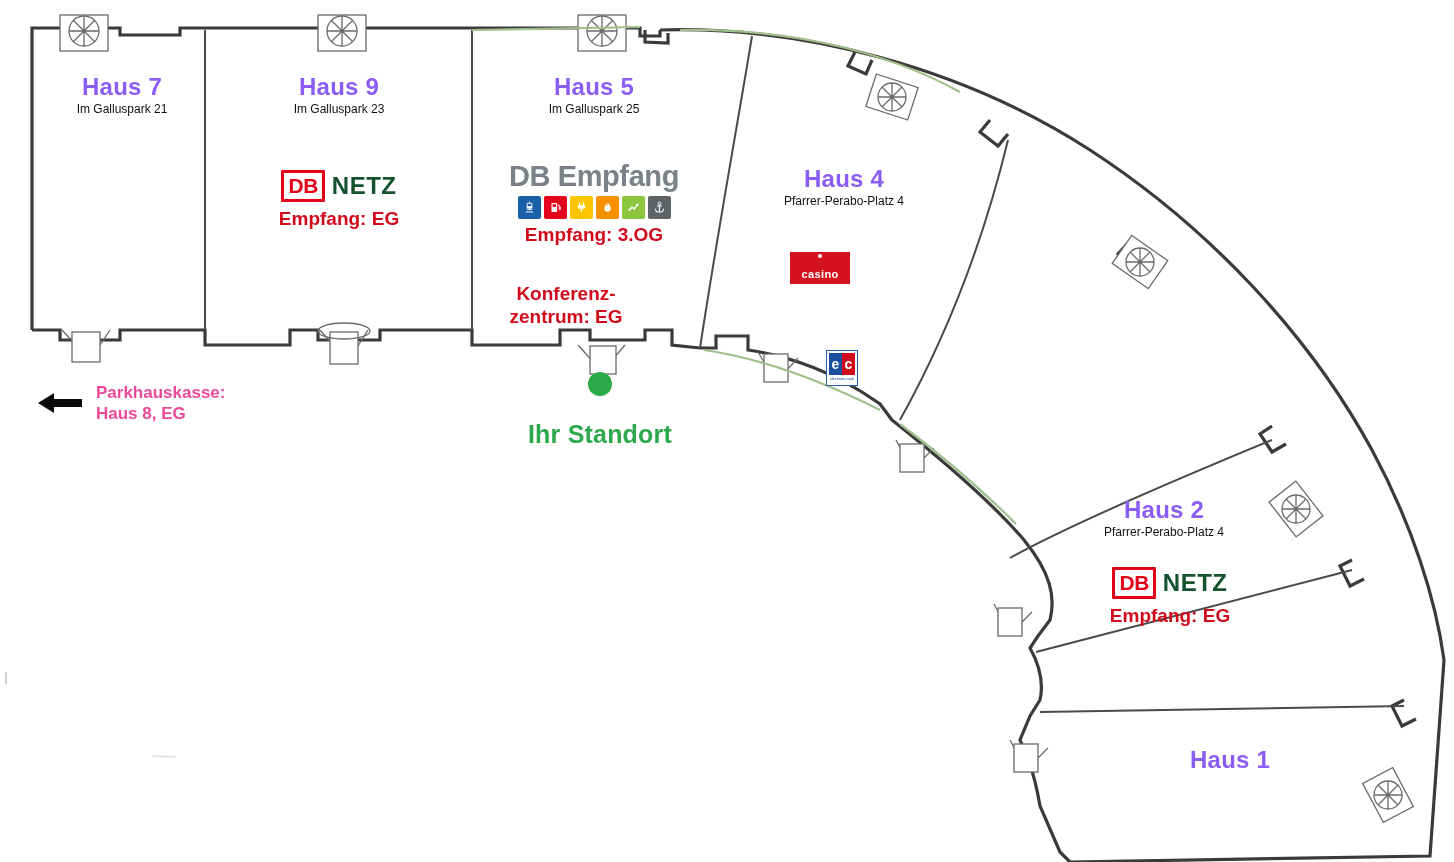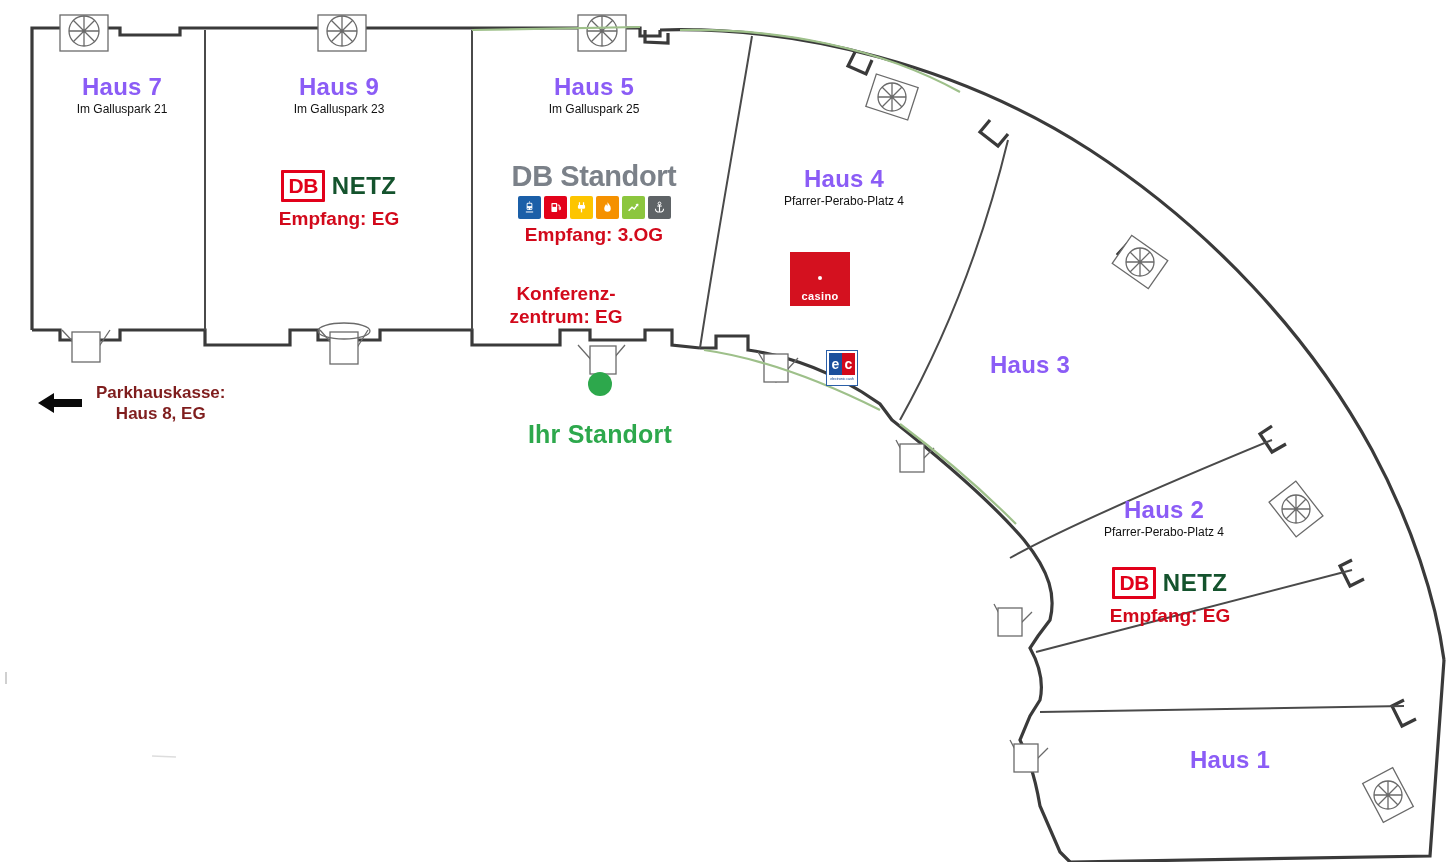--- a/index.html
+++ b/index.html
@@ -33,21 +33,21 @@
     font-size:29px;font-weight:bold;color:#7b8189;letter-spacing:-0.4px;line-height:1;
   }
   .energie-icons{display:flex;gap:3px;justify-content:center;margin-top:5px;}
   .energie-icons .ic{
     width:23px;height:23px;border-radius:2px;display:flex;
     align-items:center;justify-content:center;color:#fff;font-size:13px;line-height:1;
   }
 
   
   .casino-logo{
-    width:60px;height:54px;background:#d4111f;color:#fff;
+    width:60px;height:32px;background:#d4111f;color:#fff;
     display:flex;flex-direction:column;align-items:center;justify-content:flex-end;
     padding-bottom:4px;box-sizing:border-box;
   }
   .casino-logo .dot{width:4px;height:4px;background:#fff;border-radius:50%;margin-bottom:11px;}
   .casino-logo .word{font-size:11px;font-weight:bold;letter-spacing:.4px;line-height:1;}
 
   
   .ec-logo{
     width:32px;height:36px;background:#fff;border:1px solid #2b5fa8;
     box-sizing:border-box;display:flex;flex-direction:column;align-items:center;
@@ -59,21 +59,21 @@
   .ec-logo .h-red{flex:1;background:#d2091b;color:#fff;font-weight:bold;font-size:14px;
     display:flex;align-items:center;justify-content:center;line-height:1;}
   .ec-logo .ec-cap{font-size:4px;color:#1b4f9c;margin-top:2px;line-height:1;letter-spacing:-0.2px;}
 
   
   .standort-dot{width:24px;height:24px;border-radius:50%;background:#2da84c;}
   .standort-text{font-size:25px;font-weight:bold;color:#2da84c;letter-spacing:.2px;}
 
   
   .arrow-note{display:flex;align-items:center;gap:12px;}
-  .arrow-note .txt{font-size:17px;font-weight:bold;color:#7f1d1d;line-height:1.25;text-align:center;}
+  .arrow-note .txt{font-size:17px;font-weight:bold;color:#ec4899;line-height:1.25;text-align:left;}
 </style>
 </head>
 <body>
 
 <div id="map-root">
 
   <svg class="plan" viewBox="0 0 1454 862">
     <defs>
       <style>
         .w  { fill:none; stroke:#3a3a3a; stroke-width:3.2; stroke-linejoin:miter; }
@@ -226,21 +226,21 @@
     </div>
     <div class="red-note" style="margin-top:6px;">Empfang: EG</div>
   </div>
 
   <div class="lbl" style="left:492px;top:74px;width:204px;">
     <div class="haus-name">Haus 5</div>
     <div class="haus-addr">Im Galluspark 25</div>
   </div>
 
   <div class="lbl" style="left:492px;top:162px;width:204px;">
-    <div class="db-energie-word">DB Standort</div>
+    <div class="db-energie-word">DB Empfang</div>
     <div class="energie-icons">
       <span class="ic" style="background:#1b5fa8;">
         <svg width="13" height="13" viewBox="0 0 16 16" aria-hidden="true">
           <rect x="4.5" y="2" width="7" height="9" rx="1.6" fill="#fff"></rect>
           <rect x="5.6" y="3.3" width="4.8" height="3" fill="#1b5fa8"></rect>
           <circle cx="6.2" cy="9.4" r="0.9" fill="#1b5fa8"></circle>
           <circle cx="9.8" cy="9.4" r="0.9" fill="#1b5fa8"></circle>
           <path d="M3.5 13.5 L12.5 13.5" stroke="#fff" stroke-width="1.2"></path>
           <path d="M8 2 L8 0.5" stroke="#fff" stroke-width="1"></path>
         </svg>
@@ -302,23 +302,20 @@
   <div style="position:absolute;left:826px;top:350px;">
     <div class="ec-logo">
       <div class="halves">
         <div class="h-blue">e</div>
         <div class="h-red">c</div>
       </div>
       <div class="ec-cap">electronic cash</div>
     </div>
   </div>
 
-  <div class="lbl" style="left:928px;top:352px;width:204px;">
-    <div class="haus-name">Haus 3</div>
-  </div>
 
   <div class="lbl" style="left:1062px;top:497px;width:204px;">
     <div class="haus-name">Haus 2</div>
     <div class="haus-addr">Pfarrer-Perabo-Platz 4</div>
   </div>
 
   <div class="lbl" style="left:1068px;top:567px;width:204px;">
     <div class="db-netz">
       <span class="db-mark">DB</span>
       <span class="netz-word">NETZ</span>

